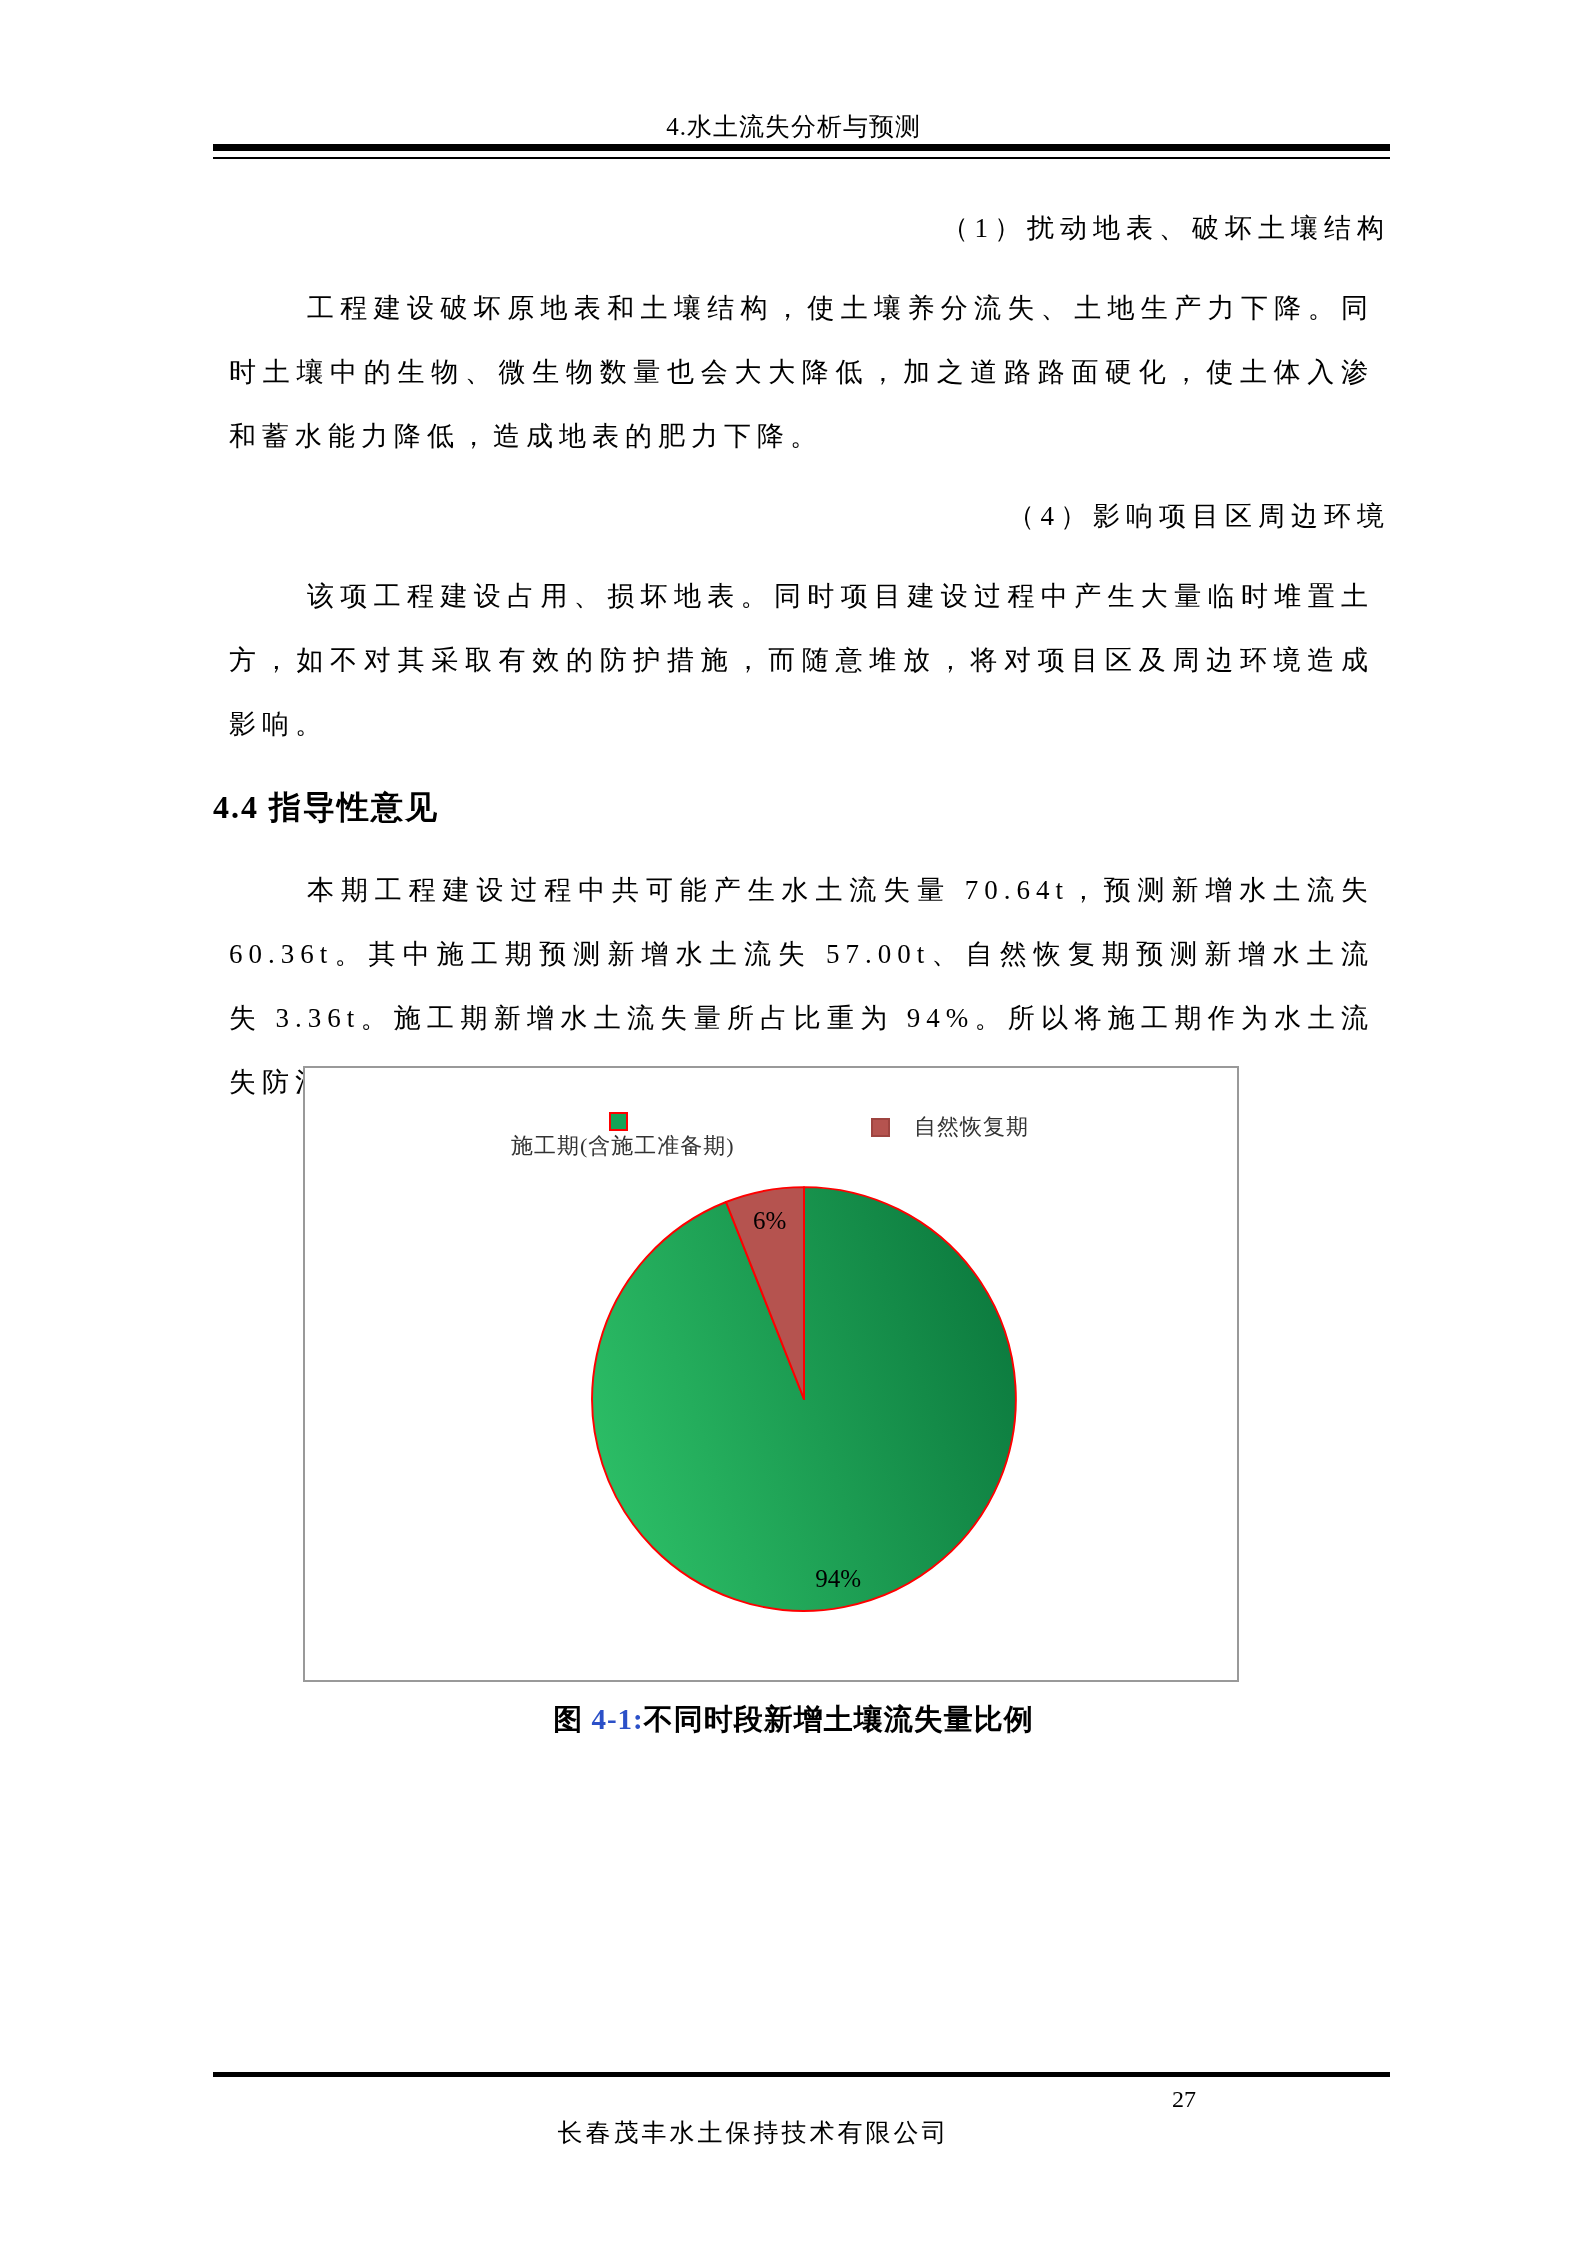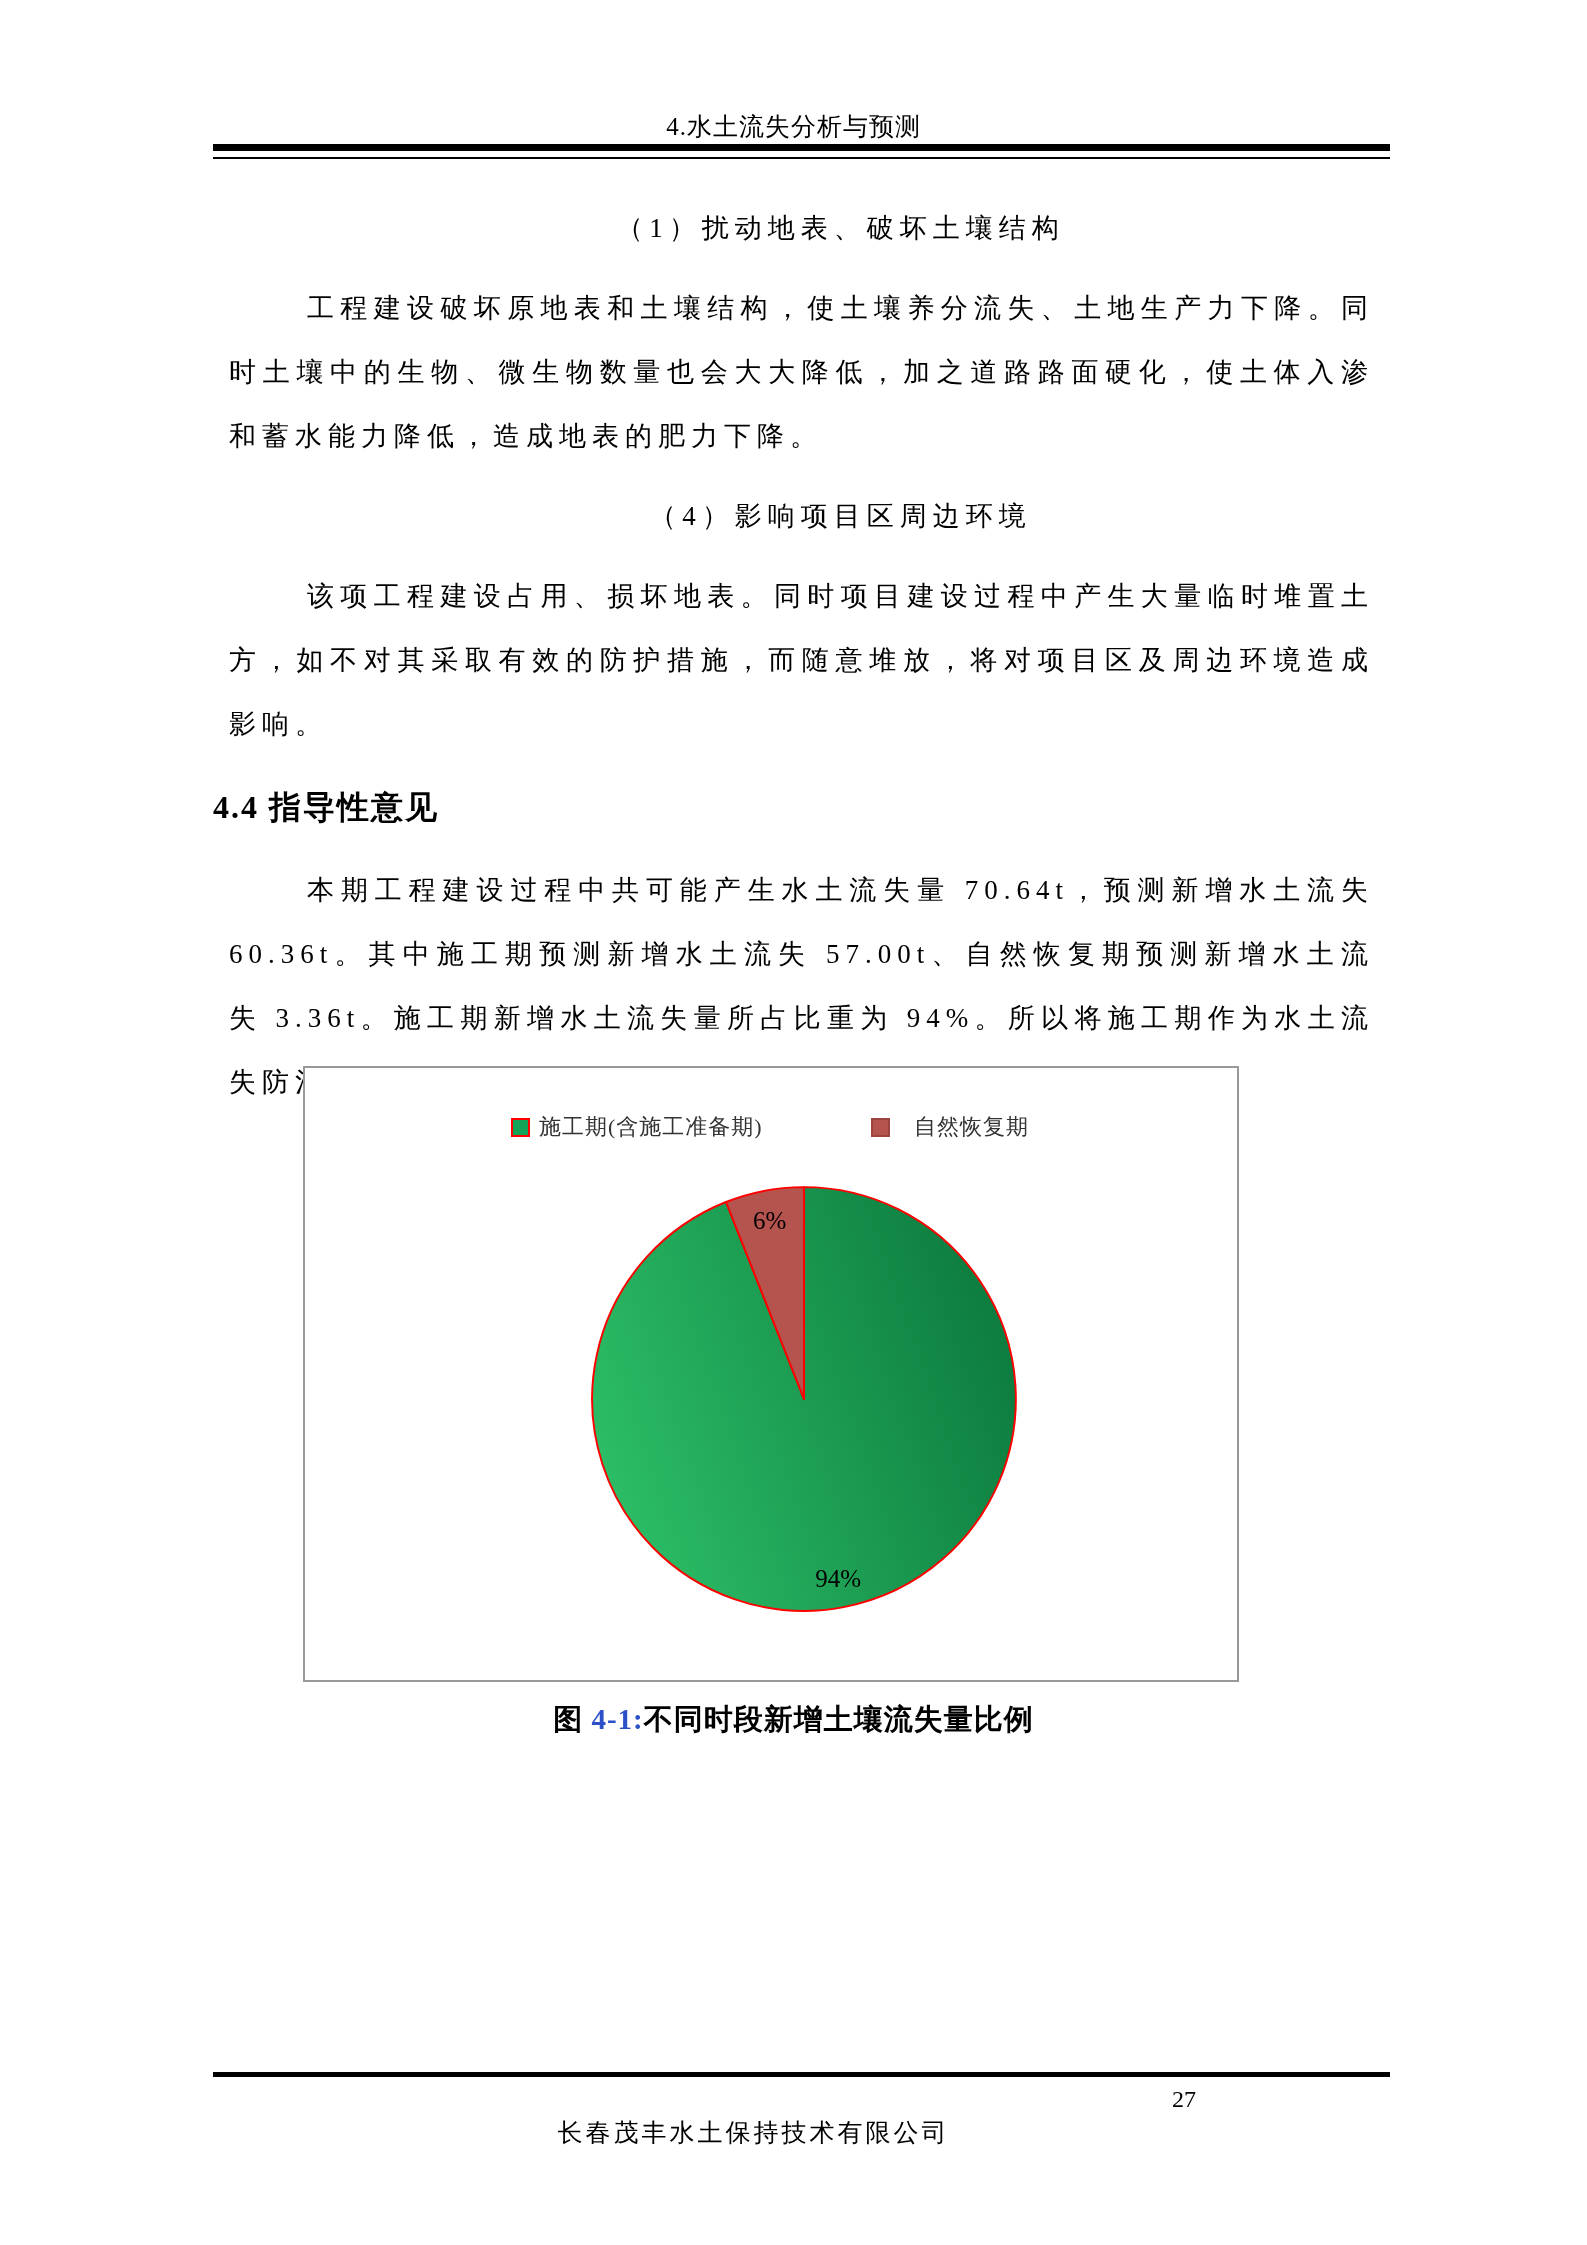--- a/index.html
+++ b/index.html
@@ -16,31 +16,31 @@
   .rule-thick{top:144px;height:7px;}
   .rule-thin{top:157px;height:2px;}
   
   .body-text{
     position:absolute;left:213px;top:196px;width:1177px;
     font-size:27px;line-height:64px;text-align:justify;
   }
   .h435{font-size:30px;font-weight:bold;line-height:48px;margin:0 0 10px 0;letter-spacing:2px;text-align:left;}
   .h44{font-size:32px;font-weight:bold;line-height:70px;margin:2px 0 0 0;letter-spacing:2px;text-align:left;}
   .para{margin:16px;text-indent:78px;letter-spacing:6px;}
-  .item-line{margin:0;text-indent:78px;letter-spacing:6px;text-align:center;}
+  .item-line{margin:0;text-indent:78px;letter-spacing:6px;text-align:right;}
   
   .chart-box{
     position:absolute;left:303px;top:1066px;width:932px;height:612px;
     border:2px solid #999999;background:#ffffff;
   }
   .legend-item{
     position:absolute;top:44px;display:flex;align-items:center;
     font-size:22px;color:#333;letter-spacing:1px;white-space:nowrap;
   }
-  .legend-item-1{left:206px;}
+  .legend-item-1{left:206px;flex-direction:column;}
   .legend-item-2{left:566px;gap:15px;}
   .legend-swatch{display:inline-block;width:15px;height:15px;margin-right:9px;flex:0 0 auto;}
   .pie-svg{position:absolute;left:285px;top:117px;width:428px;height:428px;}
   .caption{
     position:absolute;top:1700px;left:0;width:100%;text-align:center;
     font-size:29px;font-weight:bold;letter-spacing:1px;
   }
   .caption-number{color:#2b50c8;margin-top:40px;}
   
   .footer-rule{position:absolute;left:213px;top:2072px;width:1177px;height:5px;background:#000;}

